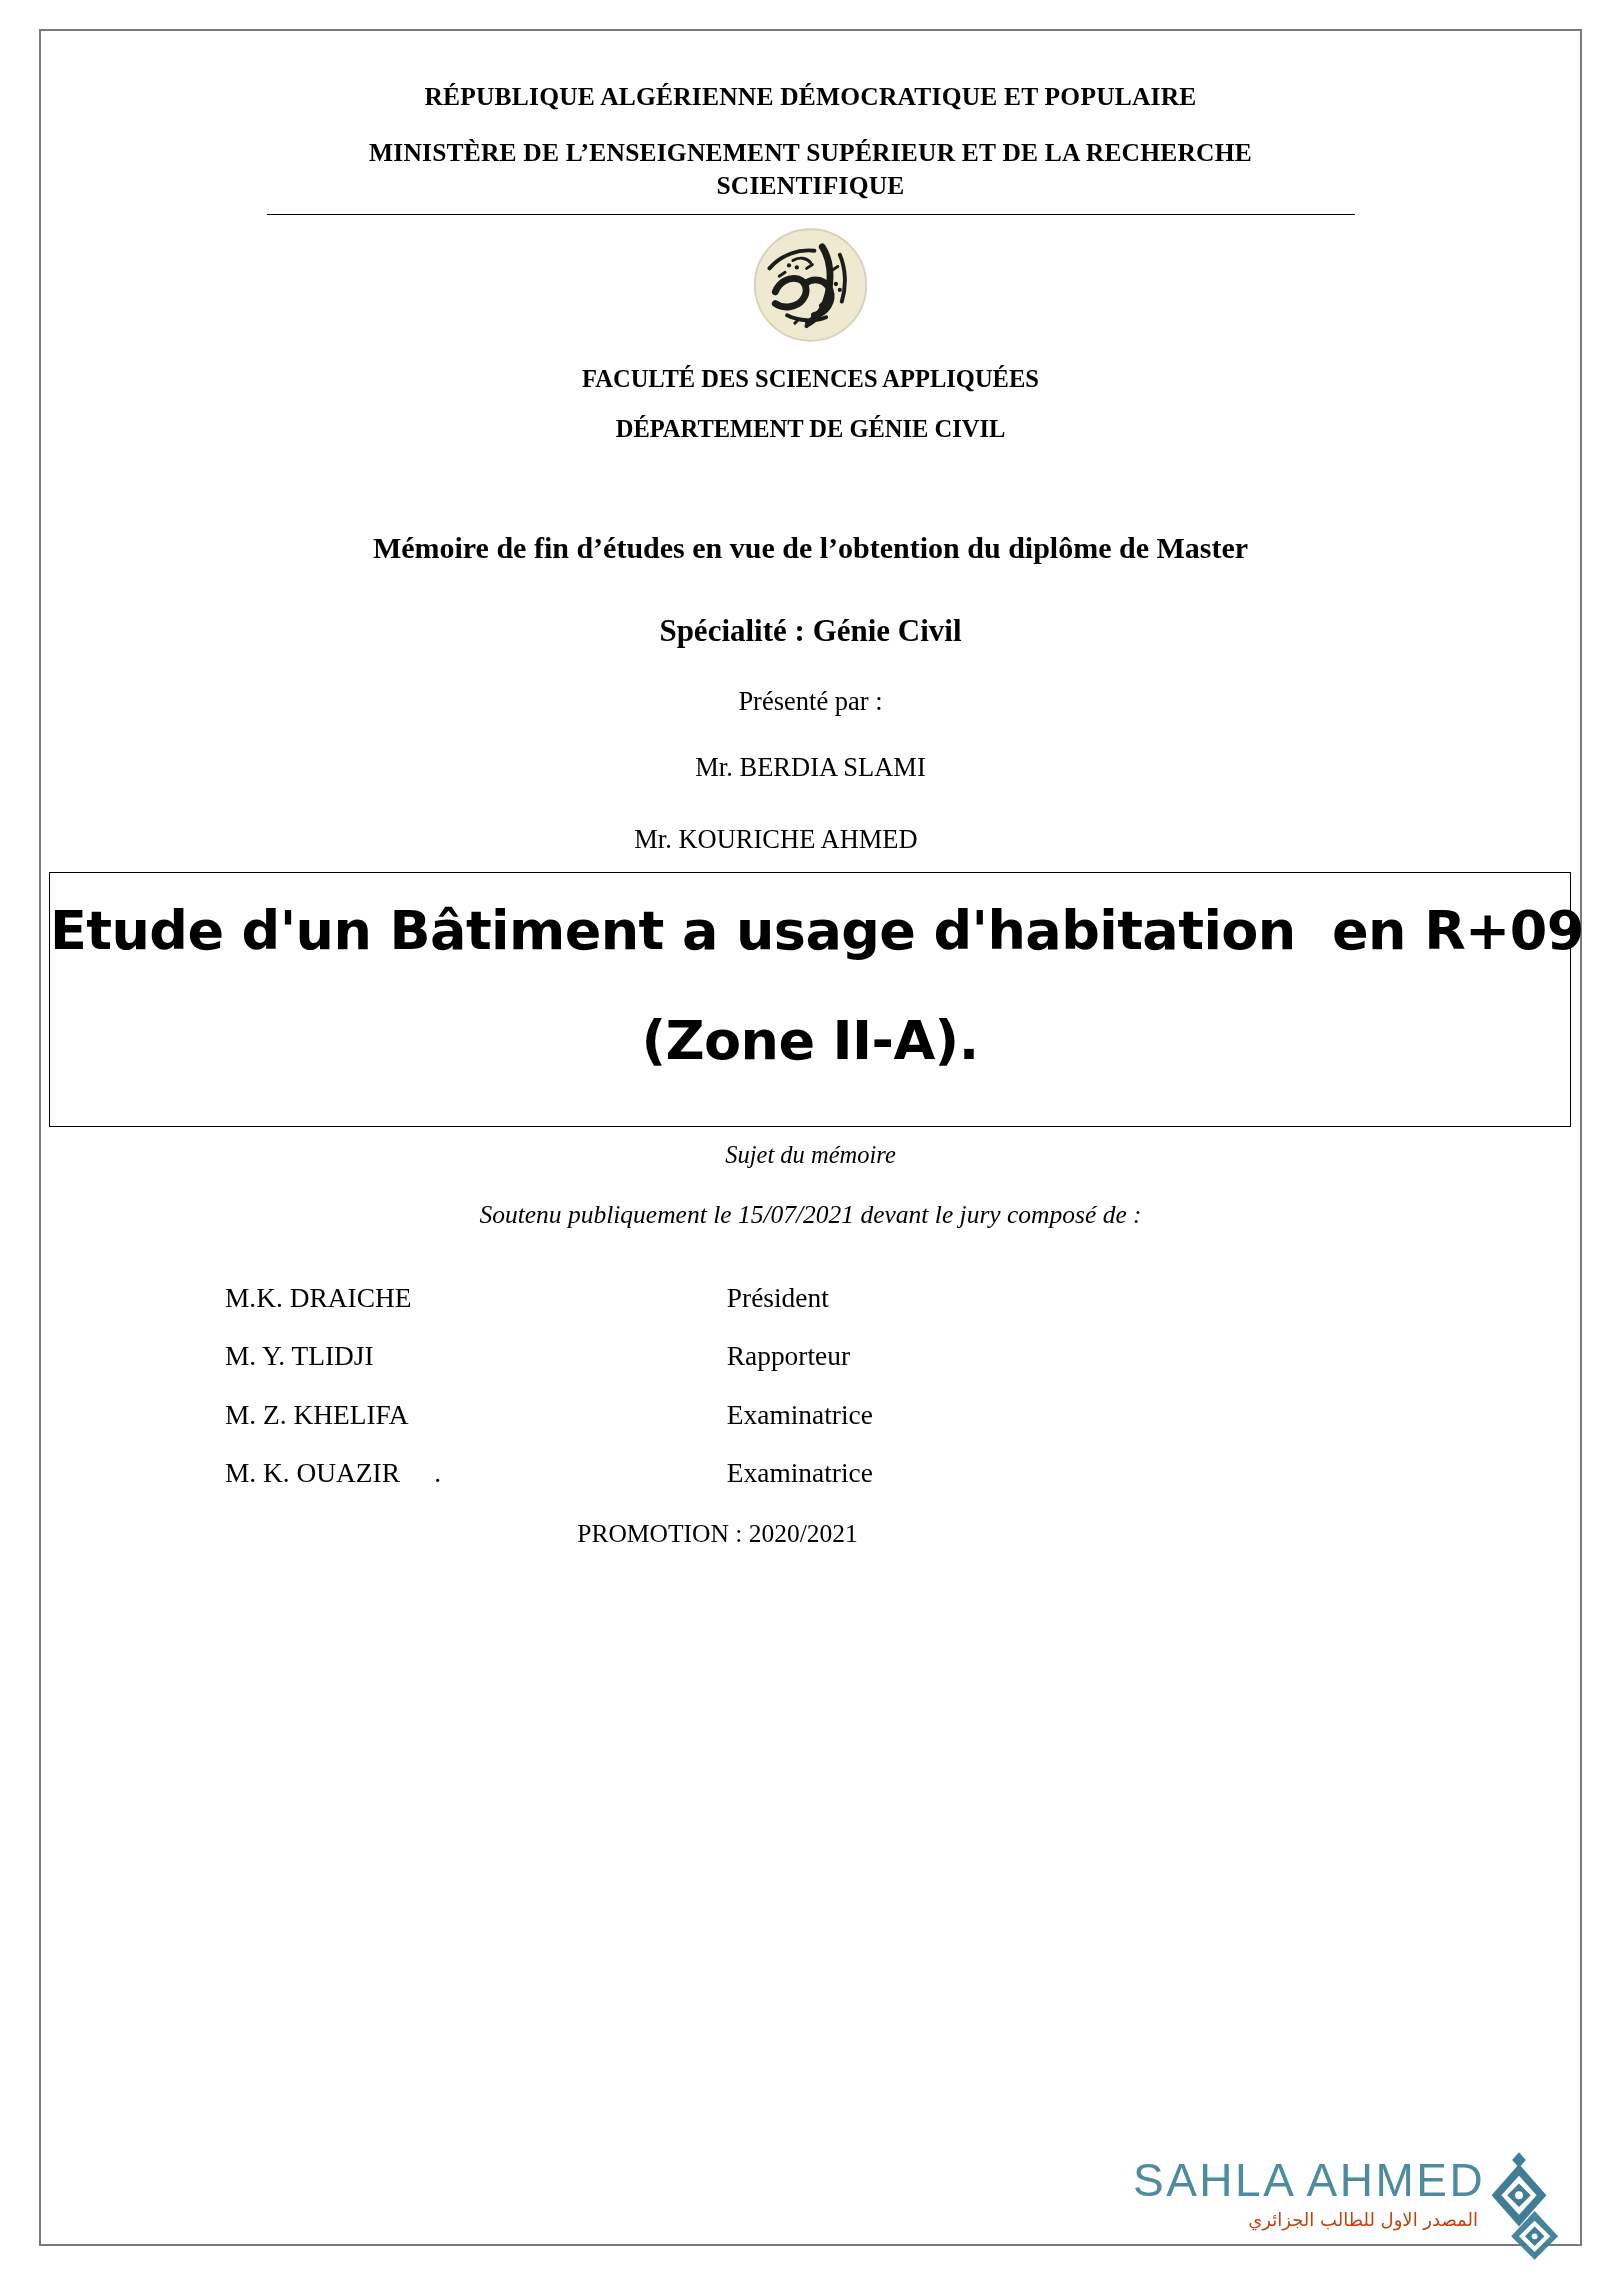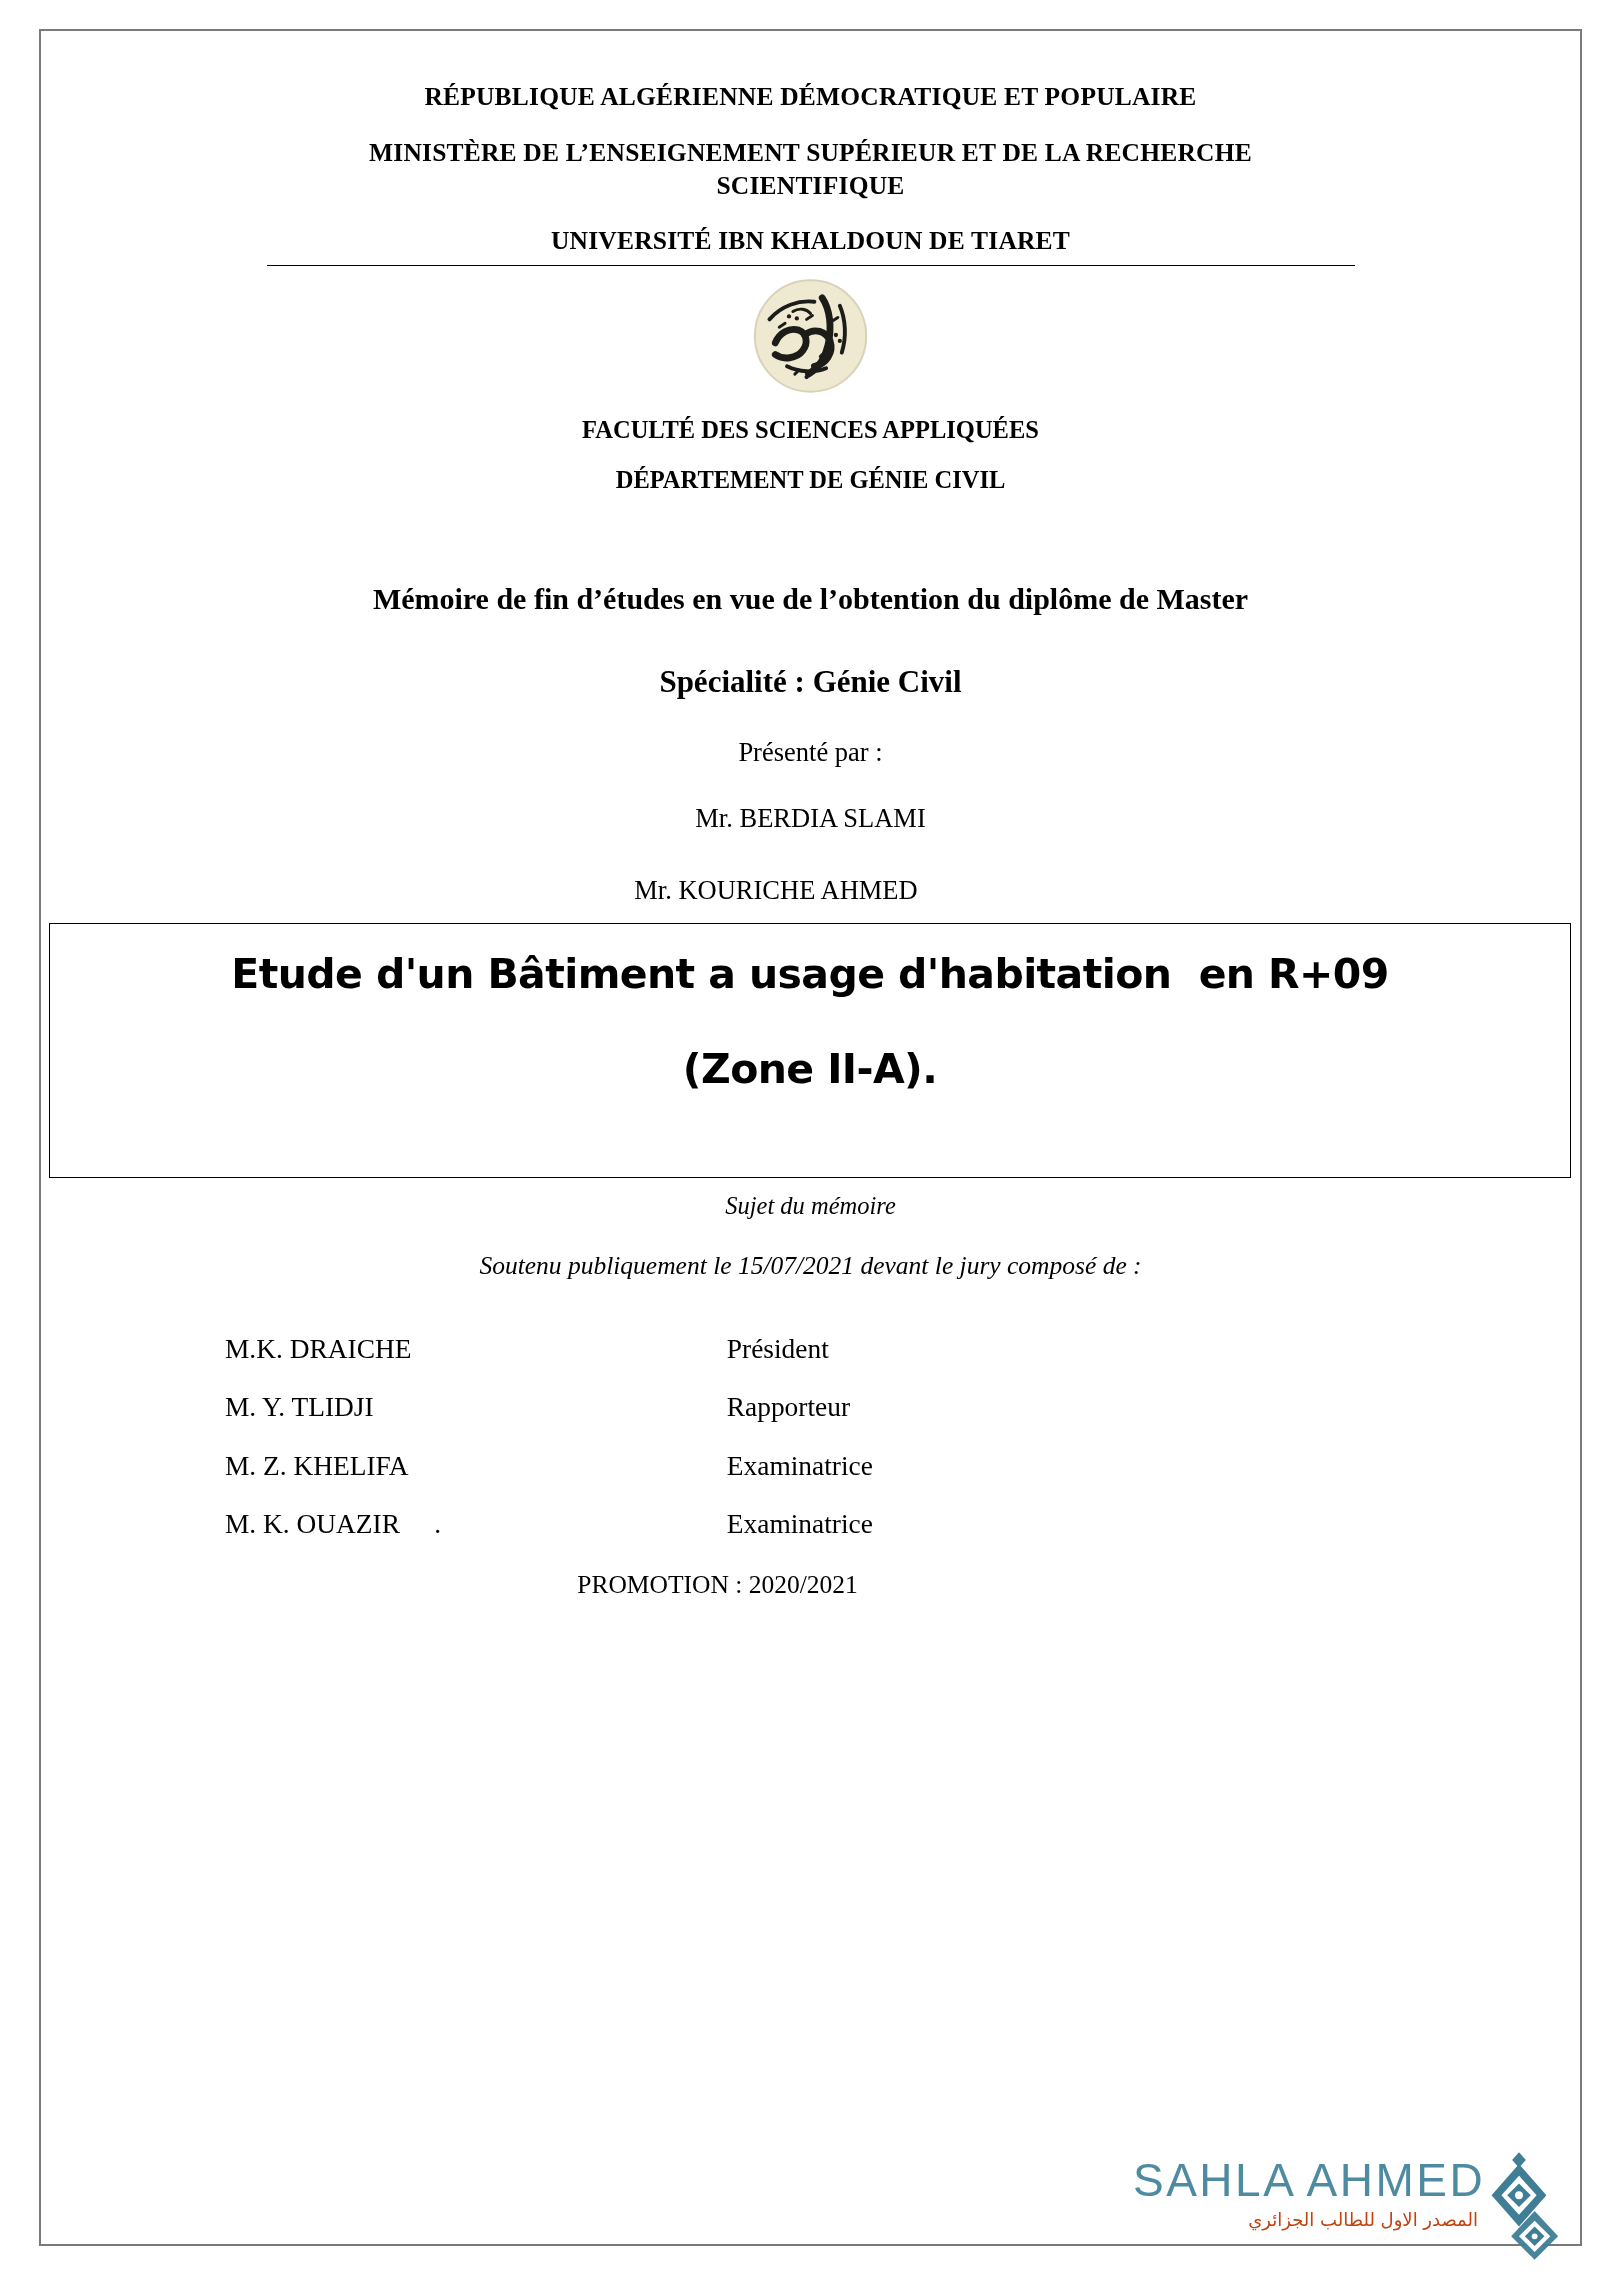--- a/index.html
+++ b/index.html
@@ -129,21 +129,21 @@
     margin-right: -48px;
     border: 1.5px solid #000;
     box-sizing: border-box;
     height: 255px;
     padding-top: 25.5px;
   }
   .title-line {
     text-align: center;
     font-family: "DejaVu Sans", "Liberation Sans", sans-serif;
     font-weight: bold;
-    font-size: 41px;
+    font-size: 54px;
     letter-spacing: -0.6px;
     white-space: pre;
   }
   .title-line.second { margin-top: 47px; }
 
   .sujet {
     text-align: center;
     font-style: italic;
     font-size: 24.5px;
     margin-top: 13.7px;
@@ -227,21 +227,20 @@
 <body>
 
 <div class="page">
 
   <div class="page-border"></div>
 
   <div class="content">
 
     <div class="hdr hdr-l1">RÉPUBLIQUE ALGÉRIENNE DÉMOCRATIQUE ET POPULAIRE</div>
     <div class="hdr hdr-l2">MINISTÈRE DE L’ENSEIGNEMENT SUPÉRIEUR ET DE LA RECHERCHE SCIENTIFIQUE</div>
-    <div class="hdr hdr-l3">UNIVERSITÉ IBN KHALDOUN DE TIARET</div>
 
     <div class="hdr-rule"></div>
 
     <div class="logo-wrap">
       <span class="logo">
         <svg width="129" height="120" viewBox="0 0 132 122" xmlns="http://www.w3.org/2000/svg">
           <ellipse cx="66" cy="61" rx="57" ry="57" fill="#efe9d2"></ellipse>
           <g stroke="#1c1c18" fill="none" stroke-linecap="round">
             <path d="M24 44 C36 30 54 24 70 26" stroke-width="4"></path>
             <path d="M78 22 C86 34 88 52 84 70 C81 84 74 94 64 100" stroke-width="7"></path>

